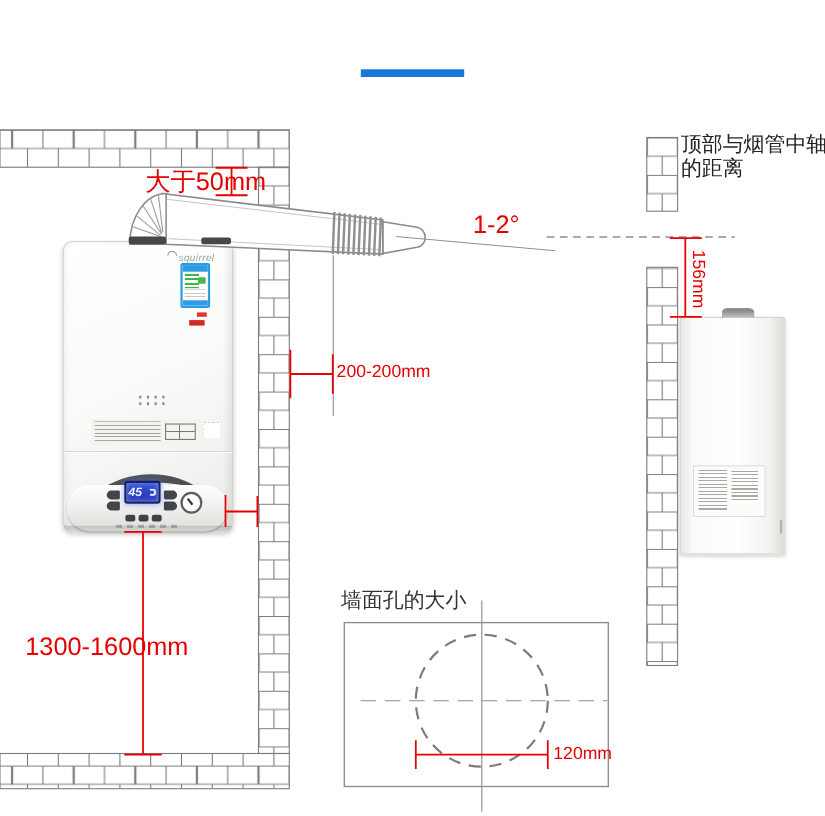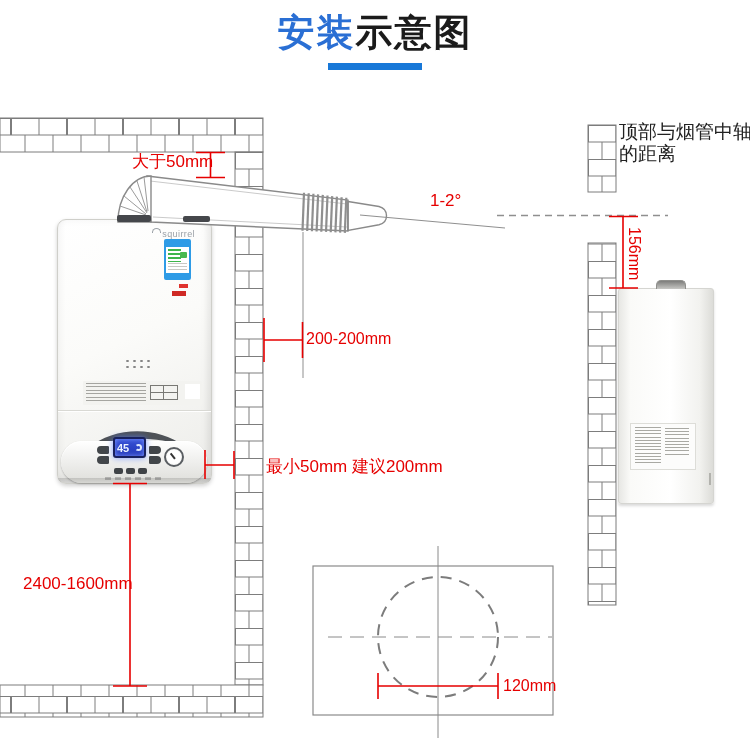--- a/index.html
+++ b/index.html
@@ -5,29 +5,29 @@
   html,body{margin:0;padding:0;background:#fff;}
   .stage{position:relative;width:750px;height:742px;background:#ffffff;overflow:hidden;
          font-family:"Liberation Sans",sans-serif;}
   
   .title{position:absolute;top:10px;left:0;width:100%;text-align:center;
          font-size:37px;font-weight:700;color:#1b1b1b;letter-spacing:2px;line-height:1.25;}
   .title .accent{color:#2a6fd4;}
   .title-bar{position:absolute;top:63px;left:328px;width:94px;height:7px;background:#1878d8;}
   
   .dim{position:absolute;color:#e60000;white-space:nowrap;}
-  .d17{font-size:17px;text-align:center;} .d16{font-size:16px;}
+  .d17{font-size:23px;text-align:center;} .d16{font-size:16px;}
   .dim-vert{writing-mode:vertical-rl;}
   .note{position:absolute;color:#222;font-size:19px;line-height:1.18;}
   
   .unit-l{position:absolute;left:57px;top:219px;width:153px;height:263px;
       background:linear-gradient(155deg,#ffffff 0%,#fbfbf9 45%,#ececе9 100%);
       background:linear-gradient(155deg,#ffffff 0%,#fbfbf9 45%,#ececE9 100%);
       border:1px solid #cfcfca;border-radius:9px;
-      box-shadow:0 2px 4px rgba(0,0,0,.18), inset -4px 0 8px rgba(0,0,0,.05), inset 0 -8px 10px rgba(0,0,0,.07);}
+      box-shadow:0 2px 4px rgba(0,0,0,.18), inset -4px 0 8px rgba(0,0,0,.05), inset 0 -8px 10px rgba(0,0,0,.07);font-style:italic;}
   .brand{position:absolute;right:16px;top:8px;font-size:9px;color:#9ba1a7;letter-spacing:.4px;}
   .brand-curl{display:inline-block;width:7px;height:4px;border:1px solid #9ba1a7;border-bottom:none;
       border-radius:7px 7px 0 0;vertical-align:super;margin-right:1px;}
   .energy{position:absolute;left:106px;top:19px;width:27px;height:41px;background:#fff;
       border:2px solid #2e9be6;border-radius:2px;box-sizing:border-box;overflow:hidden;}
   .el-top{height:6px;background:#2e9be6;}
   .el-bars{height:13px;margin:2px 2px 0 2px;
       background:repeating-linear-gradient(180deg,#3db54a 0 2px,#ffffff 2px 4px);
       width:13px;}
   .el-badge{position:absolute;right:2px;top:11px;width:7px;height:6px;background:#47b94f;border-radius:1px;}
@@ -86,23 +86,20 @@
       background-size:26px 38px,24px 28px;background-position:4px 3px,34px 4px;background-repeat:no-repeat,no-repeat;}
   .r-tick{position:absolute;right:2px;bottom:18px;width:2px;height:12px;background:#b2b2ad;}
   
   .overlay{position:absolute;left:0;top:0;pointer-events:none;}
 </style>
 </head>
 <body>
 
 <div class="stage">
 
-  <div class="title">
-    <span class="accent">安装</span><span>示意图</span>
-  </div>
   <div class="title-bar"></div>
 
   <div class="unit-l">
     <div class="brand"><span class="brand-curl"></span><span>squirrel</span></div>
     <div class="energy">
       <div class="el-top"></div>
       <div class="el-bars"></div>
       <div class="el-badge"></div>
       <div class="el-mid"></div>
       <div class="el-bot"></div>
@@ -212,19 +209,19 @@
       <path d="M205,465 H234 M205,450 V479 M234,451 V479"></path>
       <path d="M130,483 V686 M113,483.5 H147 M113,686 H147"></path>
       <path d="M623,216.5 V288 M609,216.5 H638 M609,288 H638"></path>
       <path d="M378,686 H498 M378,673 V699 M498,673 V699"></path>
     </g>
   </svg>
 
   <div class="dim d17" style="left:132px;top:150px;">大于50mm</div>
   <div class="dim d17" style="left:430px;top:191px;">1-2°</div>
   <div class="dim d16" style="left:306px;top:330px;">200-200mm</div>
-  <div class="dim d17" style="left:266px;top:455px;">最小50mm 建议200mm</div>
-  <div class="dim d17" style="left:23px;top:574px;">2400-1600mm</div>
+  <div class="dim d17" style="left:23px;top:574px;">1300-1600mm</div>
   <div class="dim d16 dim-vert" style="left:625px;top:227px;">156mm</div>
   <div class="dim d16" style="left:503px;top:677px;">120mm</div>
   <div class="note" style="left:619px;top:121px;width:137px;">顶部与烟管中轴的距离</div>
+  <div class="note" style="left:310px;top:536px;color:#333;">墙面孔的大小</div>
 
 </div>
 
 </body></html>

